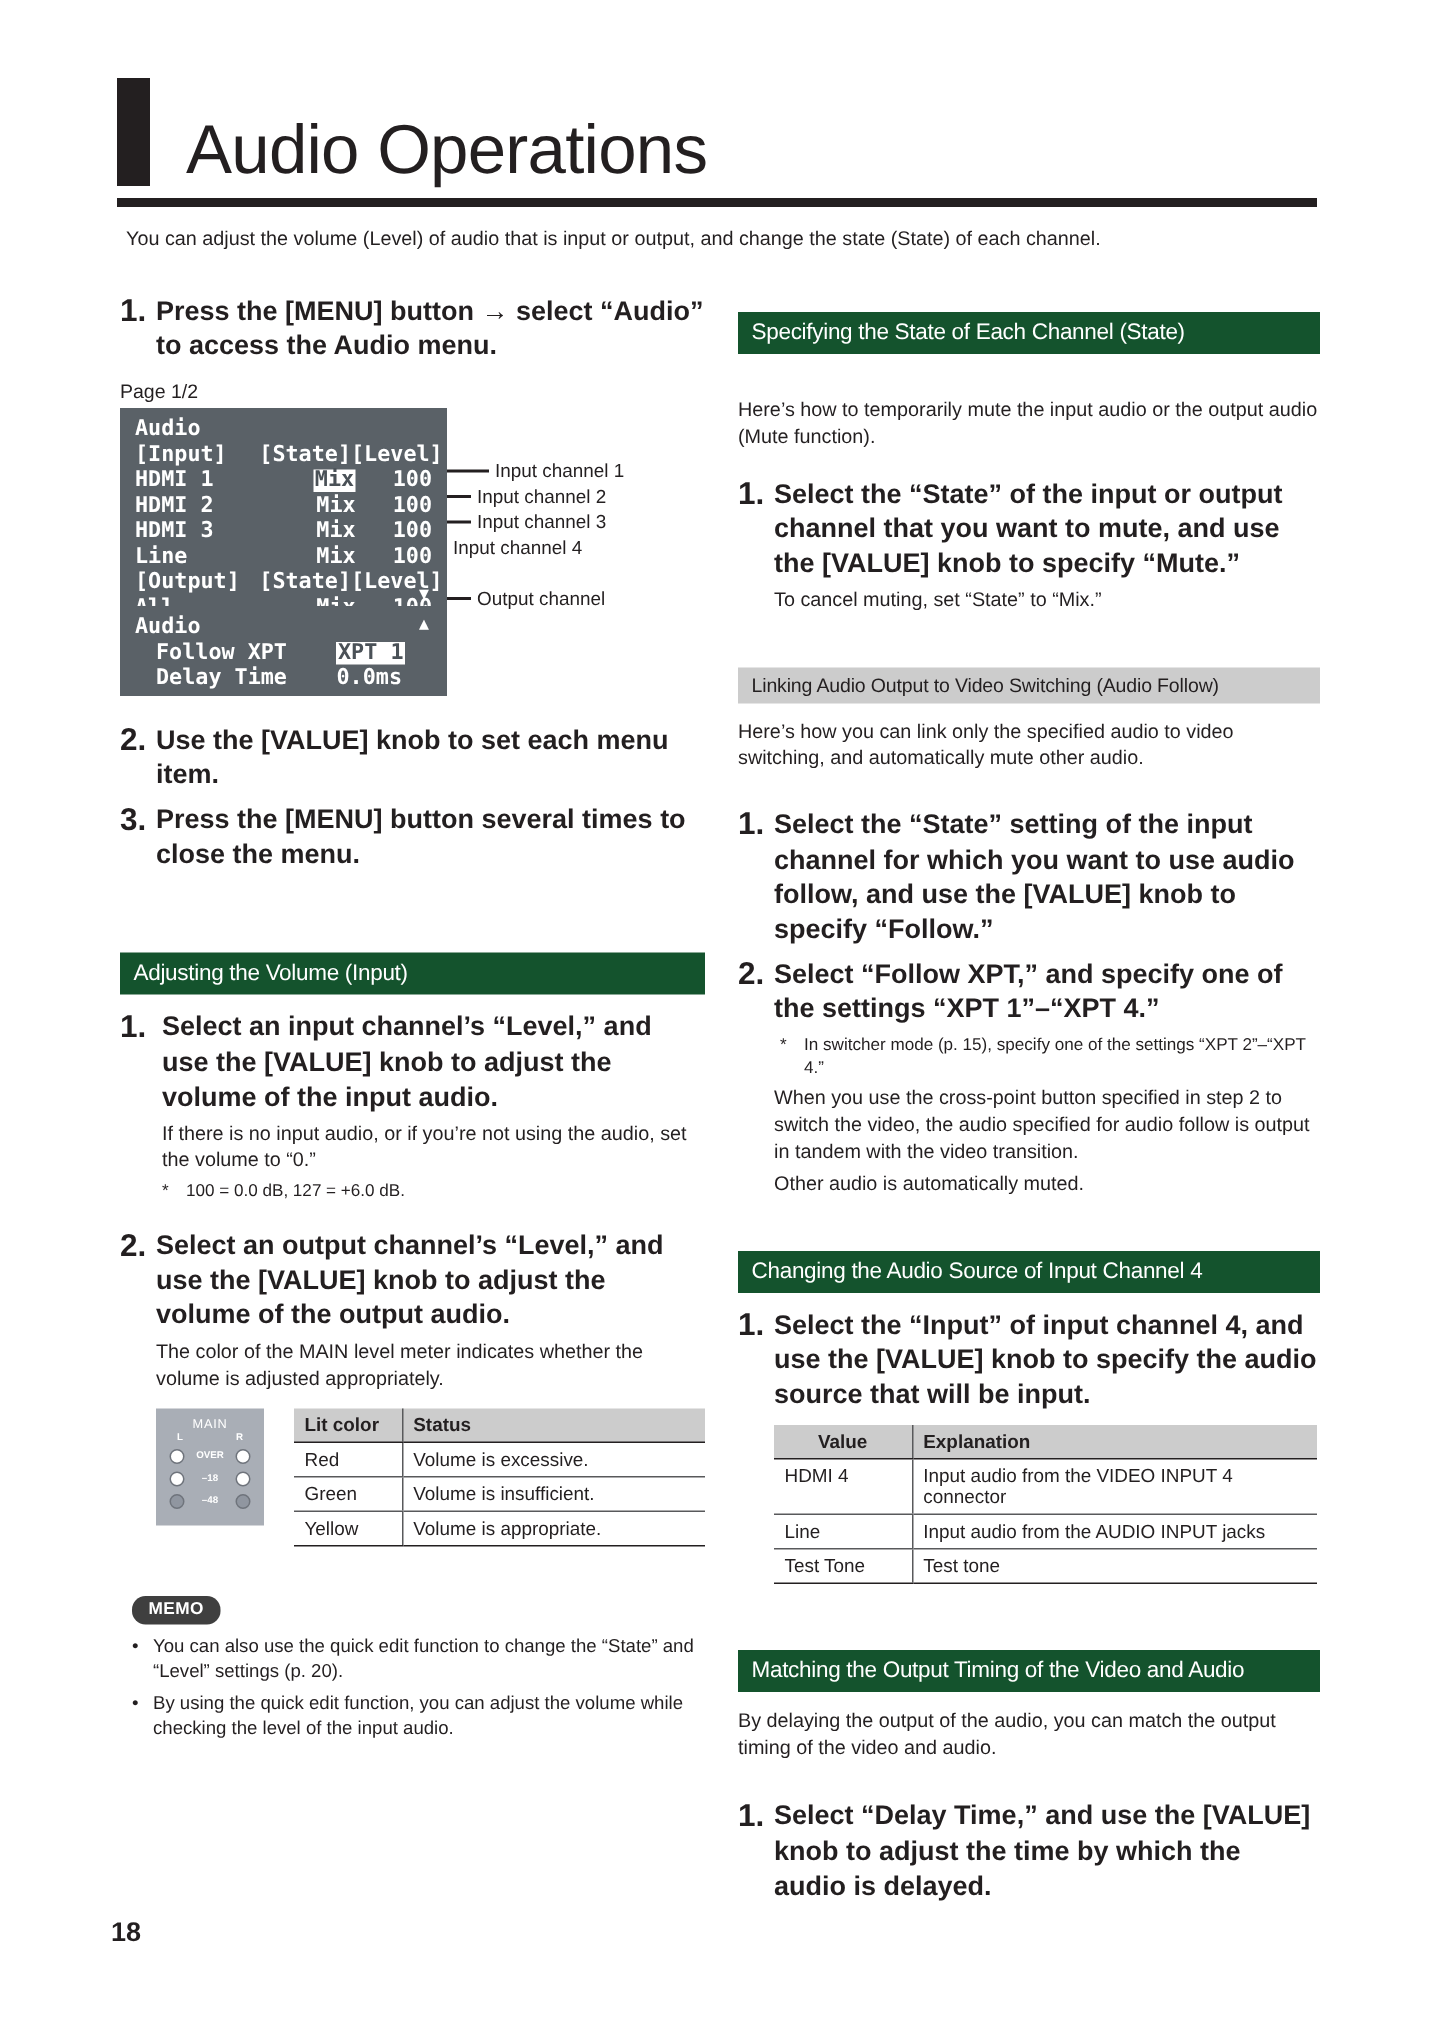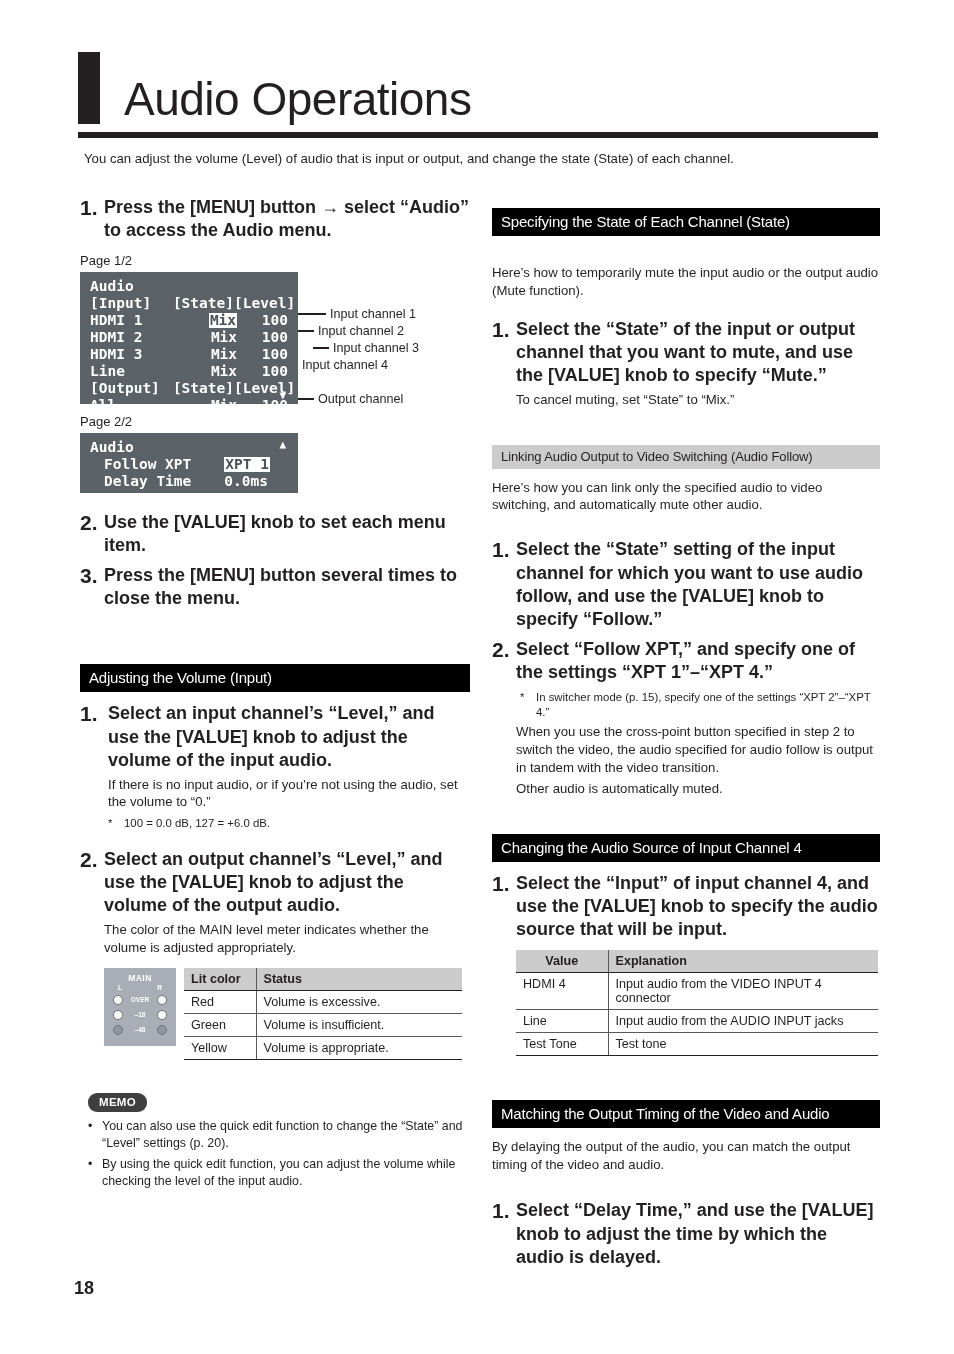--- a/index.html
+++ b/index.html
@@ -109,39 +109,39 @@
     position: absolute; left: 218px; top: 0; width: 210px; height: 132px;
   }
   .callout { position: absolute; display: flex; align-items: center; height: 14px; }
   .callout-line { height: 2px; background: #231f20; }
   .callout-label { font-size: 12.6px; margin-left: 4px; white-space: nowrap; }
 
   .lcd-block { position: relative; width: 430px; }
 
   
   .sec-head {
-    background: #000000; color: #ffffff;
+    background: #14532d; color: #ffffff;
     font-size: 15px; padding: 5px 9px 6px 9px;
     letter-spacing: -0.2px;
   }
   .sub-head {
     background: #cccccc; color: #231f20;
     font-size: 13px; padding: 4px 9px 5px 9px;
     letter-spacing: -0.1px;
   }
   .body-para { font-size: 13.2px; line-height: 1.35; }
 
   
   .meter-table-wrap { display: flex; align-items: flex-start; margin-top: 12px; }
   .meter {
     width: 72px; height: 78px; background: #a9aeb6;
     position: relative; flex: 0 0 72px;
   }
   .meter-title {
-    text-align: center; font-size: 8.5px; font-weight: bold;
+    text-align: center; font-size: 8.5px; font-weight: normal;
     color: #ffffff; padding-top: 5px; letter-spacing: 0.5px;
   }
   .meter-lr {
     display: flex; justify-content: space-between;
     padding: 1px 14px 0 14px; font-size: 6.5px; color: #ffffff; font-weight: bold;
   }
   .meter-rows { padding: 1px 9px 0 9px; }
   .meter-row {
     display: flex; align-items: center; justify-content: space-between;
     height: 15px;
@@ -159,21 +159,21 @@
     border-collapse: collapse; font-size: 12.6px;
   }
   table.doc th {
     background: #cccccc; text-align: left; font-weight: bold;
     padding: 4px 7px; border-bottom: 1.5px solid #231f20;
   }
   table.doc td {
     padding: 4px 7px; border-bottom: 1px solid #58595b; vertical-align: top;
   }
   table.doc tr:last-child td { border-bottom: 1.5px solid #231f20; }
-  .tbl-left { margin-left: 8px; }
+  .tbl-left { margin-left: 20px; }
   table.doc .colline { border-left: 1px solid #58595b; }
 
   
   .memo-badge {
     display: inline-block; background: #3f3f3f; color: #ffffff;
     font-size: 11.5px; font-weight: bold; padding: 3px 11px 4px 11px;
     border-radius: 9px; letter-spacing: 0.3px;
   }
   .memo-list { margin: 6px 0 0 0; padding: 0; list-style: none; }
   .memo-list li {
@@ -258,36 +258,35 @@
 
       <div class="lcd-callouts">
         <div class="callout" style="top:35px; left:0;">
           <span class="callout-line" style="width:28px;"></span>
           <span class="callout-label">Input channel 1</span>
         </div>
         <div class="callout" style="top:52px; left:0;">
           <span class="callout-line" style="width:16px;"></span>
           <span class="callout-label">Input channel 2</span>
         </div>
-        <div class="callout" style="top:69px; left:15px;">
+        <div class="callout" style="top:69px; left:0;">
           <span class="callout-line" style="width:16px;"></span>
           <span class="callout-label">Input channel 3</span>
         </div>
         <div class="callout" style="top:86px; left:0;flex-direction:column;">
           <span class="callout-line" style="width:16px;"></span>
           <span class="callout-label">Input channel 4</span>
         </div>
         <div class="callout" style="top:120px; left:0;">
           <span class="callout-line" style="width:16px;"></span>
           <span class="callout-label">Output channel</span>
         </div>
       </div>
     </div>
 
-    <div class="caption">Page 2/2</div>
 
     <div class="lcd lcd-2">
       <div class="lcd2-row"><span class="lcd2-label">Audio</span></div>
       <div class="lcd2-row">
         <span class="lcd2-label" style="padding-left:14px;">Follow XPT</span>
         <span class="lcd2-val"><span class="lcd-hl">XPT 1</span></span>
       </div>
       <div class="lcd2-row">
         <span class="lcd2-label" style="padding-left:14px;">Delay Time</span>
         <span class="lcd2-val">0.0ms</span>

